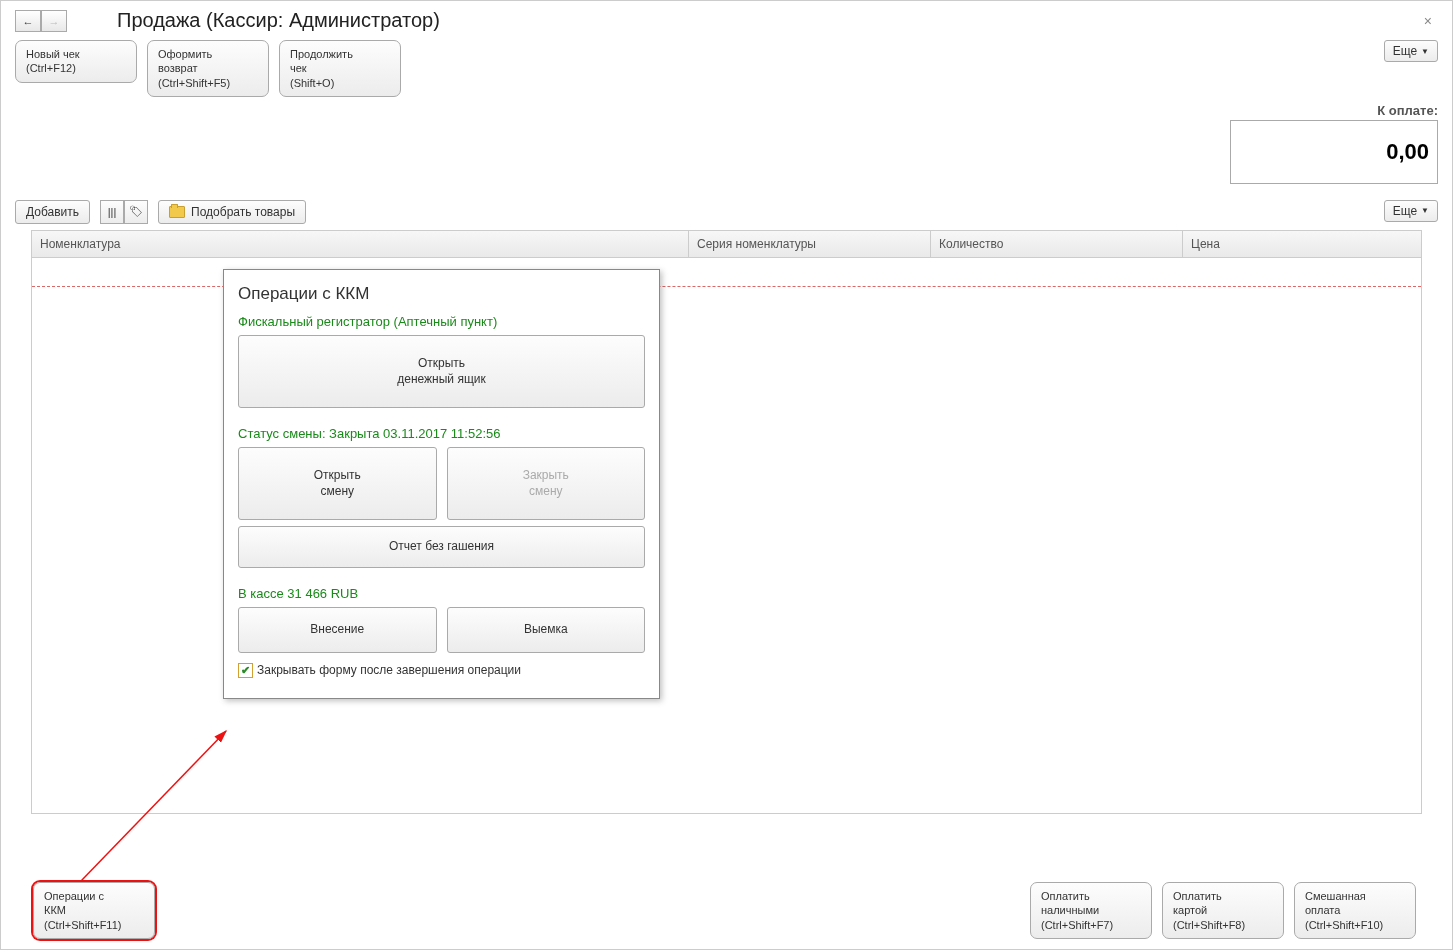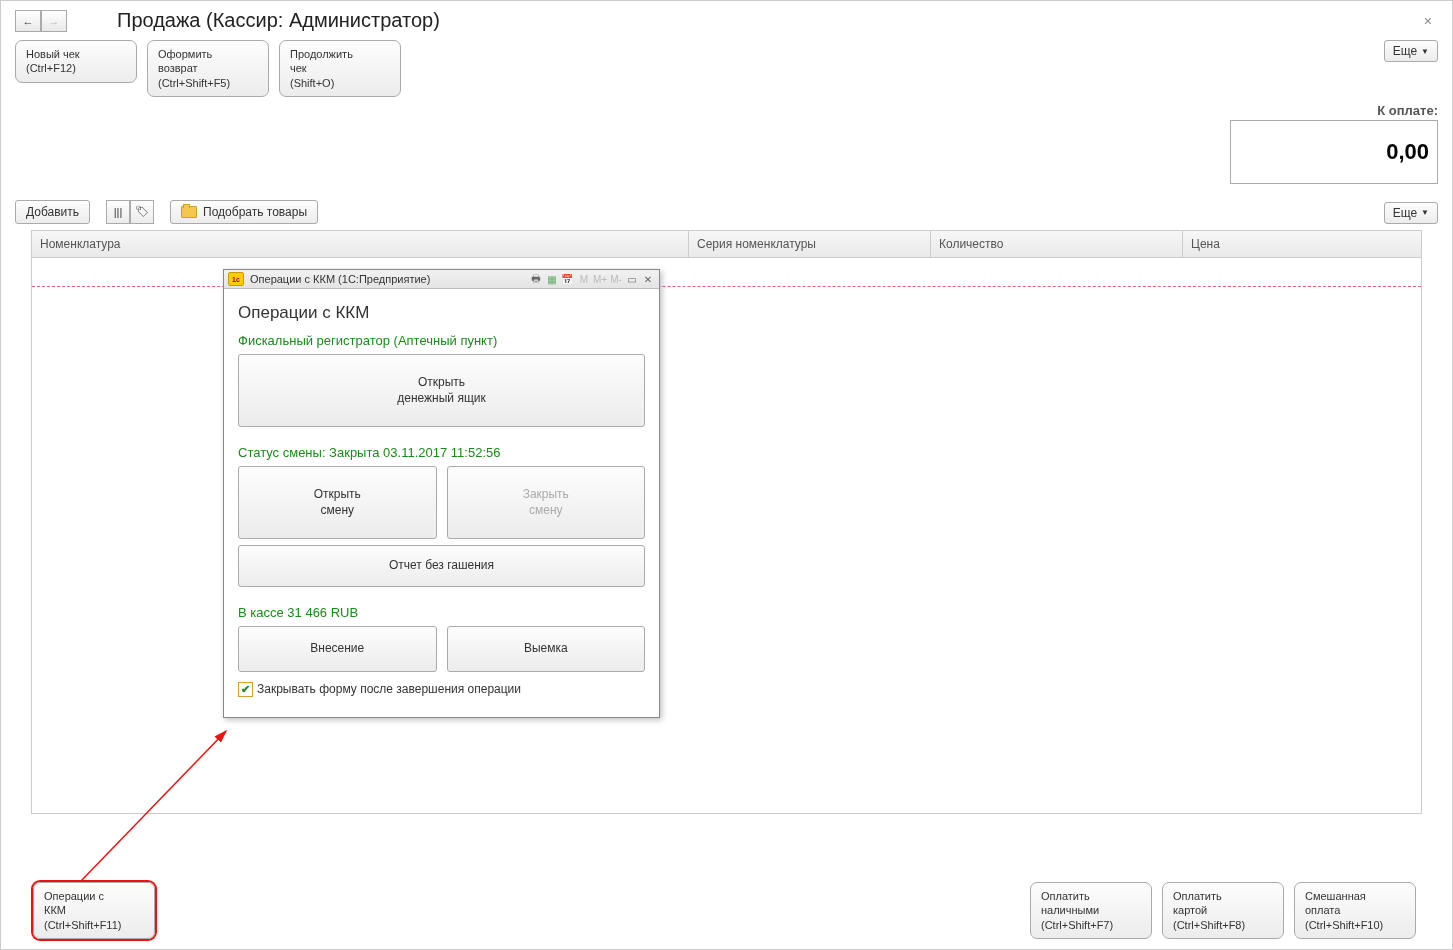--- a/index.html
+++ b/index.html
@@ -10,21 +10,21 @@
 .nav-btn.disabled{color:#bbb}
 .page-title{font-size:20px;color:#222;margin-left:40px}
 .close-x{margin-left:auto;color:#888;font-size:14px;padding:2px 6px}
 .toolbar-row{display:flex;align-items:flex-start;padding:0 14px 6px;gap:10px}
 .big-btn{border:1px solid #aaa;background:linear-gradient(#fdfdfd,#ececec);border-radius:7px;padding:6px 10px;min-width:100px;text-align:left;font-size:11px;color:#333;line-height:1.3}
 .more-btn{border:1px solid #aaa;background:linear-gradient(#fdfdfd,#ececec);border-radius:3px;padding:3px 8px;font-size:12px;display:flex;align-items:center;gap:4px;margin-left:auto}
 .more-btn .arr{font-size:8px}
 .pay-block{display:flex;flex-direction:column;align-items:flex-end;padding:0 14px 10px}
 .pay-label{font-size:13px;font-weight:bold;color:#555;margin-bottom:2px;}
 .pay-box{border:1px solid #aaa;width:190px;height:32px;display:flex;align-items:center;justify-content:flex-end;padding:15px 8px;font-size:22px;font-weight:bold;color:#000000}
-.row2{display:flex;align-items:flex-end;padding:6px 14px;gap:16px}
+.row2{display:flex;align-items:flex-start;padding:6px 14px;gap:10px}
 .small-btn{border:1px solid #aaa;background:linear-gradient(#fdfdfd,#ececec);border-radius:3px;padding:4px 10px;font-size:12px;color:#333}
 .icon-pair{display:flex;gap:0}
 .icon-btn{border:1px solid #aaa;background:linear-gradient(#fdfdfd,#ececec);width:22px;height:22px;display:flex;align-items:center;justify-content:center;font-size:11px}
 .pick-btn{display:flex;align-items:center;gap:6px}
 .folder-ico{width:14px;height:10px;background:#f3c94b;border:1px solid #c9a030;border-radius:1px;position:relative}
 .folder-ico:before{content:"";position:absolute;top:-3px;left:1px;width:5px;height:3px;background:#f3c94b;border:1px solid #c9a030;border-bottom:none;border-radius:1px 1px 0 0}
 .table{margin:0 30px;border:1px solid #ccc;overflow:hidden}
 .thead{display:flex;background:linear-gradient(#f7f7f7,#e9e9e9);border-bottom:1px solid #ccc}
 .th{padding:6px 8px;font-size:12px;color:#555;border-right:1px solid #ccc}
 .th1{width:640px}.th2{width:225px}.th3{width:235px}.th4{flex:1;border-right:none}
@@ -153,34 +153,20 @@
   <svg class="arrow-svg" width="180" height="180">
     <defs>
         <marker id="ah" markerWidth="10" markerHeight="10" refX="8" refY="3" orient="auto">
           <path d="M0,0 L0,6 L9,3 z" fill="#e11"></path>
         </marker>
       </defs>
     <line x1="10" y1="160" x2="155" y2="10" stroke="#e11" stroke-width="1.5" marker-end="url(#ah)"></line>
   </svg>
 
   <div class="modal">
-    <div class="m-title">
-      <span class="logo-1c">1c</span>
-      <span class="t">Операции с ККМ  (1С:Предприятие)</span>
-      <div class="m-tools">
-        <span class="m-ico">🖶</span>
-        <span class="m-ico g">▦</span>
-        <span class="m-ico g">📅</span>
-        <span class="m-ico dis">M</span>
-        <span class="m-ico dis">M+</span>
-        <span class="m-ico dis">M-</span>
-        <span class="m-ico">▭</span>
-        <span class="m-ico">✕</span>
-      </div>
-    </div>
     <div class="m-body">
       <div class="m-h1">Операции с ККМ</div>
 
       <div class="green">Фискальный регистратор (Аптечный пункт)</div>
       <div class="m-btn">
         <div>Открыть</div>
         <div>денежный ящик</div>
       </div>
 
       <div class="green" style="margin-top:18px">Статус смены: Закрыта 03.11.2017 11:52:56</div>

